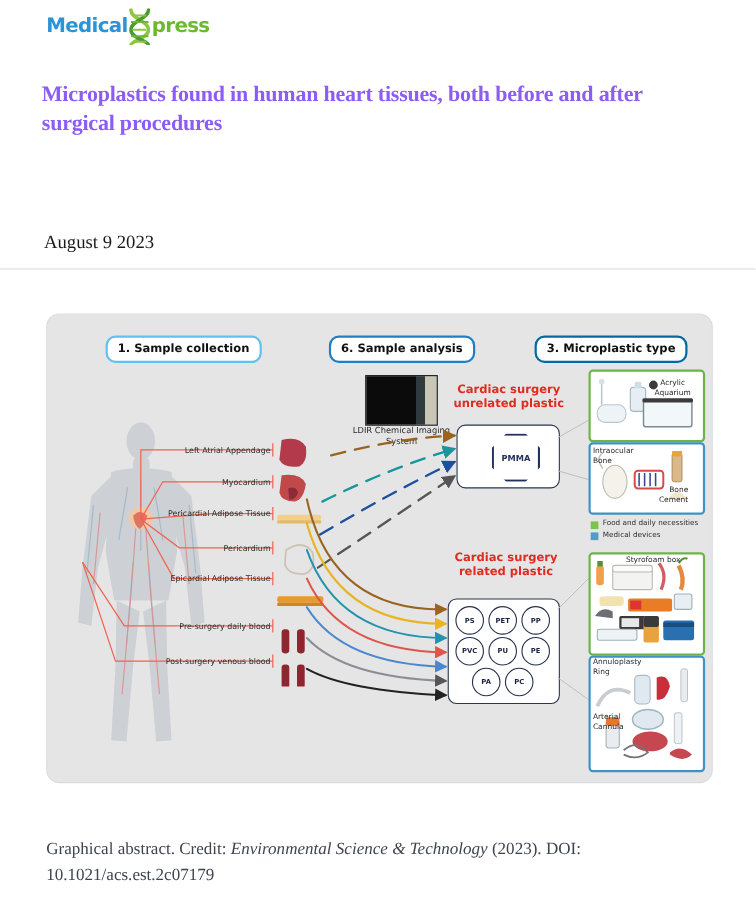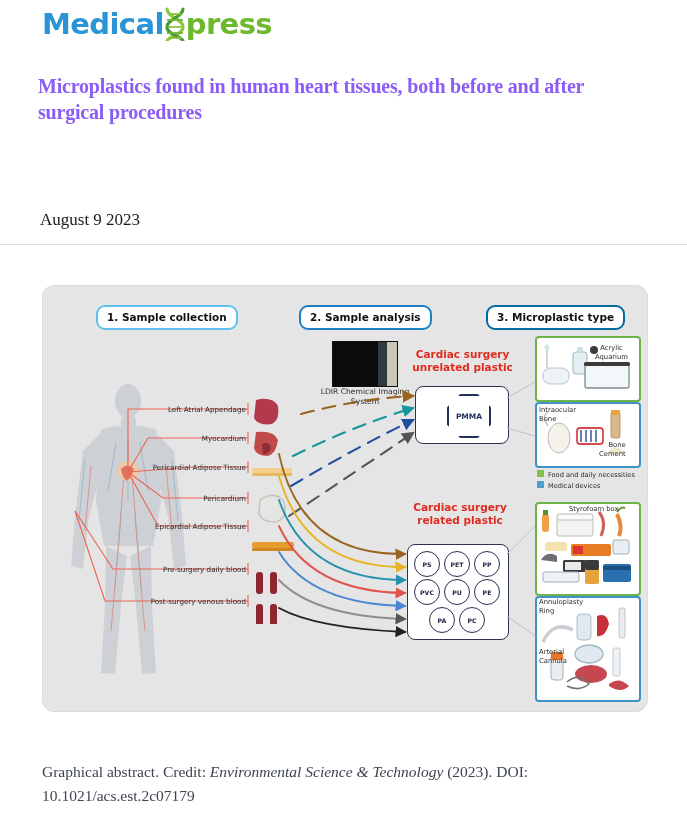--- a/index.html
+++ b/index.html
@@ -21,21 +21,21 @@
     position: absolute;
     left: 42px;
     top: 6px;
     height: 36px;
     display: flex;
     align-items: center;
   }
   .logo-text {
     font-family: "DejaVu Sans", sans-serif;
     font-weight: bold;
-    font-size: 29px;
+    font-size: 18px;
     letter-spacing: -0.6px;
     line-height: 1;
   }
   .logo-medical { color: #2a94d6; }
   .logo-press   { color: #6cb92e; }
   .logo-dna {
     width: 26px;
     height: 34px;
     margin: 0 -2px;
     position: relative;
@@ -200,21 +200,21 @@
   }
 
   .legend {
     position: absolute;
     left: 494px; top: 184px;
     font-family: "DejaVu Sans", sans-serif;
     font-size: 6.6px;
     color: #2b2b2b;
     line-height: 1.6;
   }
-  .legend-row { display: flex; align-items: flex-start; gap: 4px; }
+  .legend-row { display: flex; align-items: flex-end; gap: 4px; }
   .swatch { width: 7px; height: 7px; display: inline-block; }
   .sw-green { background: #7dc24f; }
   .sw-blue  { background: #4e9ec9; }
 
   
   .caption {
     position: absolute;
     left: 42px;
     top: 760px;
     width: 612px;
@@ -245,21 +245,21 @@
 </div>
 
 <h1 class="headline">Microplastics found in human heart tissues, both before and after surgical procedures</h1>
 
 <div class="pubdate">August 9 2023</div>
 <div class="divider"></div>
 
 <div class="figure-panel">
 
   <div class="step-chip chip1">1. Sample collection</div>
-  <div class="step-chip chip2">2. Sample analysis</div>
+  <div class="step-chip chip2">6. Sample analysis</div>
   <div class="step-chip chip3">3. Microplastic type</div>
 
   <div class="body-fig">
     <svg width="135" height="300" viewBox="0 0 135 300">
       <g fill="#c9cdd2" opacity="0.85">
         <ellipse cx="67" cy="20" rx="13" ry="17"></ellipse>
         <rect x="60" y="35" width="15" height="12" rx="4"></rect>
         <path d="M40 48 Q67 41 95 48 L100 120 Q95 150 92 165 L43 165 Q40 150 35 120 Z"></path>
         <path d="M40 52 L22 70 L14 135 L10 185 L22 188 L28 135 L42 85 Z"></path>
         <path d="M95 52 L113 70 L121 135 L125 185 L113 188 L107 135 L93 85 Z"></path>

